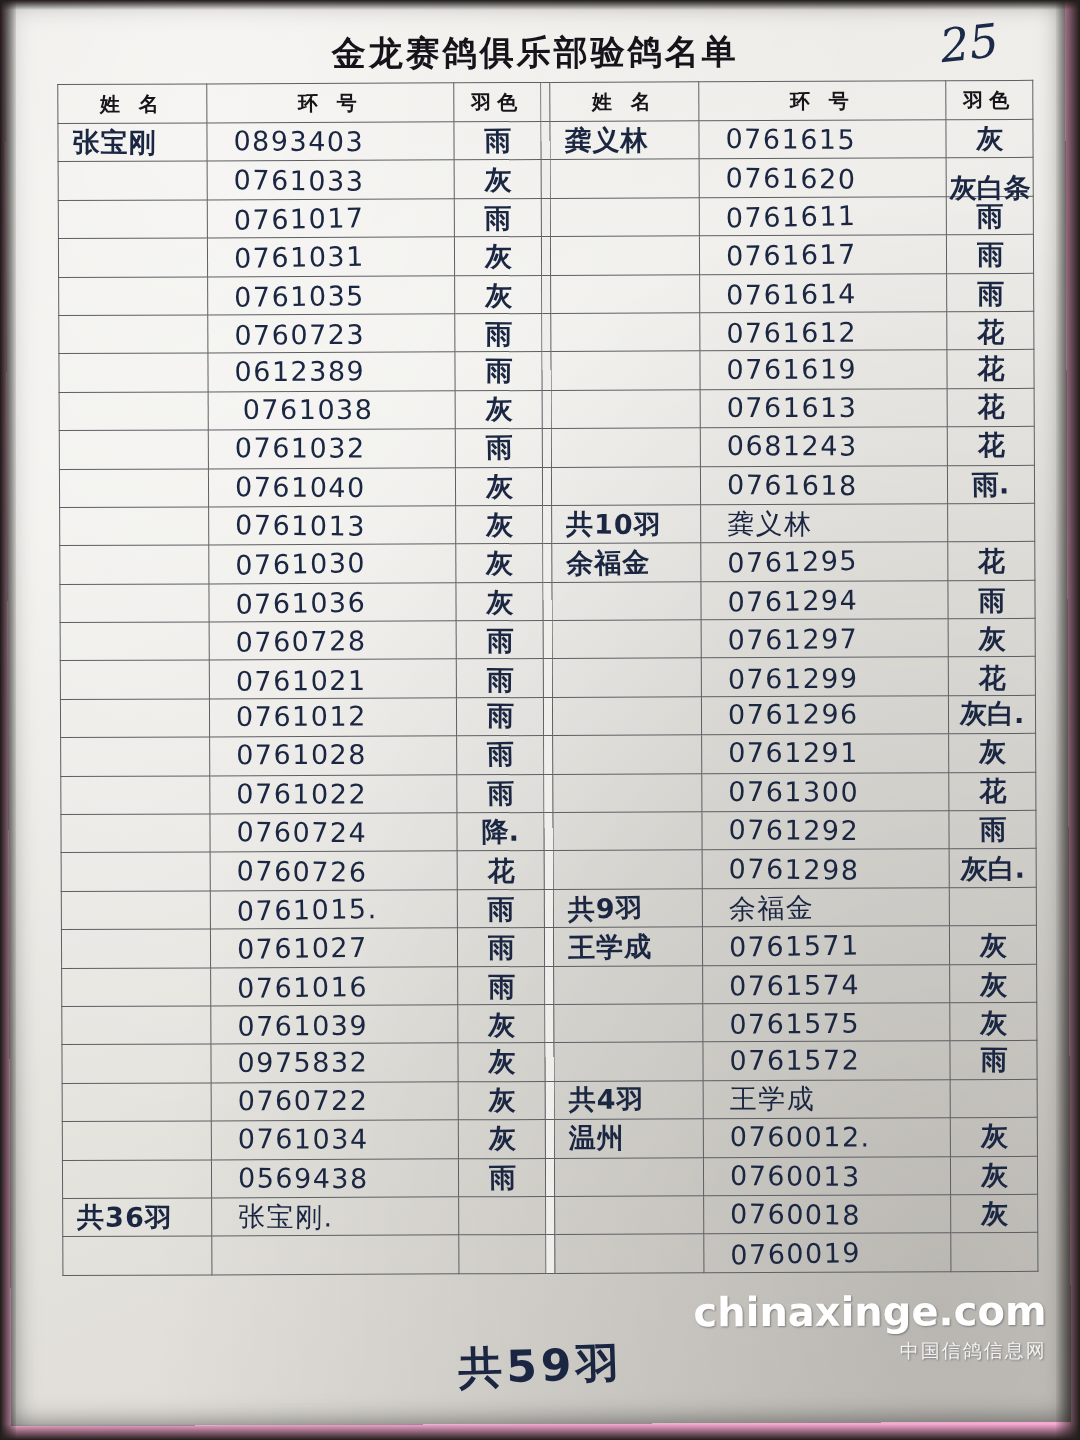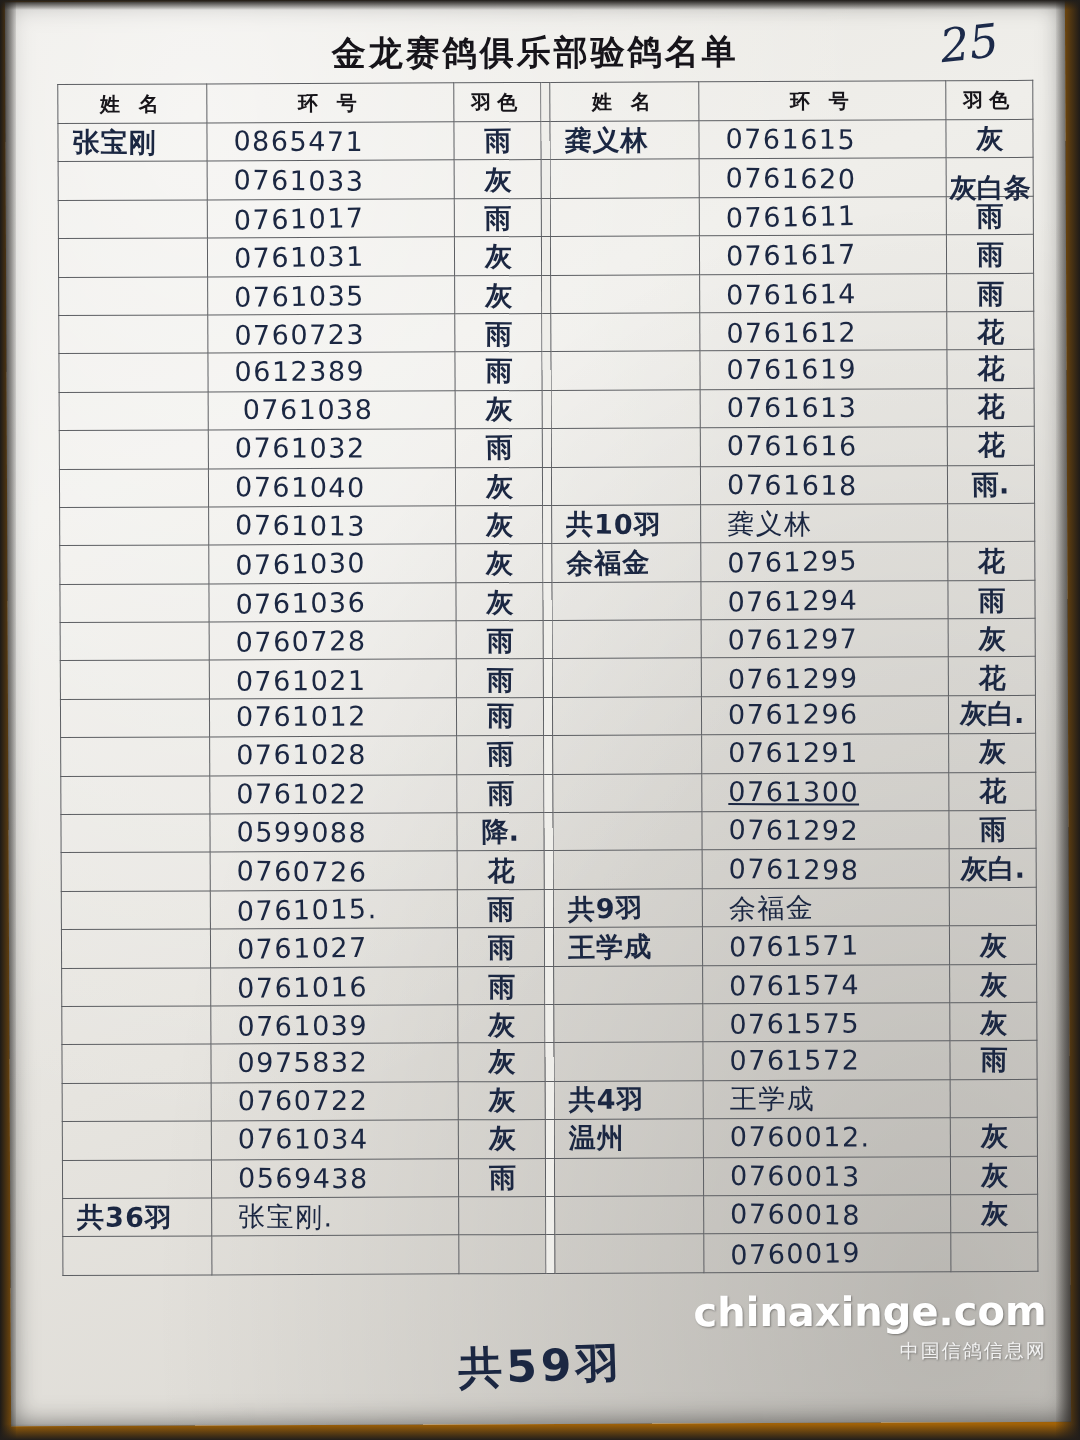--- a/index.html
+++ b/index.html
@@ -10,21 +10,21 @@
   body {
     width: 1080px;
     height: 1440px;
     overflow: hidden;
     font-family: "Liberation Sans", sans-serif;
   }
   #page {
     position: relative;
     width: 1080px;
     height: 1440px;
-    background: #a16207;
+    background: #f9a8d4;
   }
   
   .sheet {
     position: absolute;
     left: 8px;
     top: 0px;
     width: 1060px;
     height: 1424px;
     background: linear-gradient(157deg, #e9e7e2 0%, #efeeea 28%, #e6e4df 60%, #d9d6d0 100%);
     box-shadow: 0 0 26px rgba(0,0,0,0.55) inset;
@@ -205,21 +205,21 @@
       </thead>
       <tbody id="tbody">
           <tr>
             <td class="c-name">
               <div class="cell-in left">
                 <span class="hw hw-name" style="transform: rotate(0.66deg) translateY(-0.308px);">张宝刚</span>
               </div>
             </td>
             <td class="c-ring">
               <div class="cell-in ringpos">
-                <span class="hw hw-ring" style="transform: rotate(0.66deg) translateY(-0.308px);">0865471</span>
+                <span class="hw hw-ring" style="transform: rotate(0.66deg) translateY(-0.308px);">0893403</span>
               </div>
             </td>
             <td class="c-color">
               <div class="cell-in center">
                 <span class="hw hw-color" style="transform: rotate(-0.44deg) translateY(-0.308px);">雨</span>
               </div>
             </td>
             <td class="divider"></td>
             <td class="c-name">
               <div class="cell-in left">
@@ -421,21 +421,21 @@
             </td>
             <td class="c-color">
               <div class="cell-in center">
                 <span class="hw hw-color" style="transform: rotate(-0.66deg) translateY(-0.616px);">雨</span>
               </div>
             </td>
             <td class="divider"></td>
             <td class="c-name"></td>
             <td class="c-ring">
               <div class="cell-in ringpos">
-                <span class="hw hw-ring" style="transform: rotate(0.44deg) translateY(-0.616px);">0761616</span>
+                <span class="hw hw-ring" style="transform: rotate(0.44deg) translateY(-0.616px);">0681243</span>
               </div>
             </td>
             <td class="c-color">
               <div class="cell-in center">
                 <span class="hw hw-color" style="transform: rotate(-0.66deg) translateY(-0.616px);">花</span>
               </div>
             </td>
           </tr>
           <tr>
             <td class="c-name"></td>
@@ -650,34 +650,34 @@
             </td>
             <td class="c-color">
               <div class="cell-in center">
                 <span class="hw hw-color" style="transform: rotate(-0.66deg) translateY(-0.616px);">雨</span>
               </div>
             </td>
             <td class="divider"></td>
             <td class="c-name"></td>
             <td class="c-ring">
               <div class="cell-in ringpos">
-                <span class="hw hw-ring" style="transform: rotate(0.44deg) translateY(-0.616px); text-decoration: underline;">0761300</span>
+                <span class="hw hw-ring" style="transform: rotate(0.44deg) translateY(-0.616px);">0761300</span>
               </div>
             </td>
             <td class="c-color">
               <div class="cell-in center">
                 <span class="hw hw-color" style="transform: rotate(-0.66deg) translateY(-0.616px);">花</span>
               </div>
             </td>
           </tr>
           <tr>
             <td class="c-name"></td>
             <td class="c-ring">
               <div class="cell-in ringpos">
-                <span class="hw hw-ring" style="transform: rotate(0.66deg) translateY(-0.308px);">0599088</span>
+                <span class="hw hw-ring" style="transform: rotate(0.66deg) translateY(-0.308px);">0760724</span>
               </div>
             </td>
             <td class="c-color">
               <div class="cell-in center">
                 <span class="hw hw-color" style="transform: rotate(-0.44deg) translateY(-0.308px);">降.</span>
               </div>
             </td>
             <td class="divider"></td>
             <td class="c-name"></td>
             <td class="c-ring">

